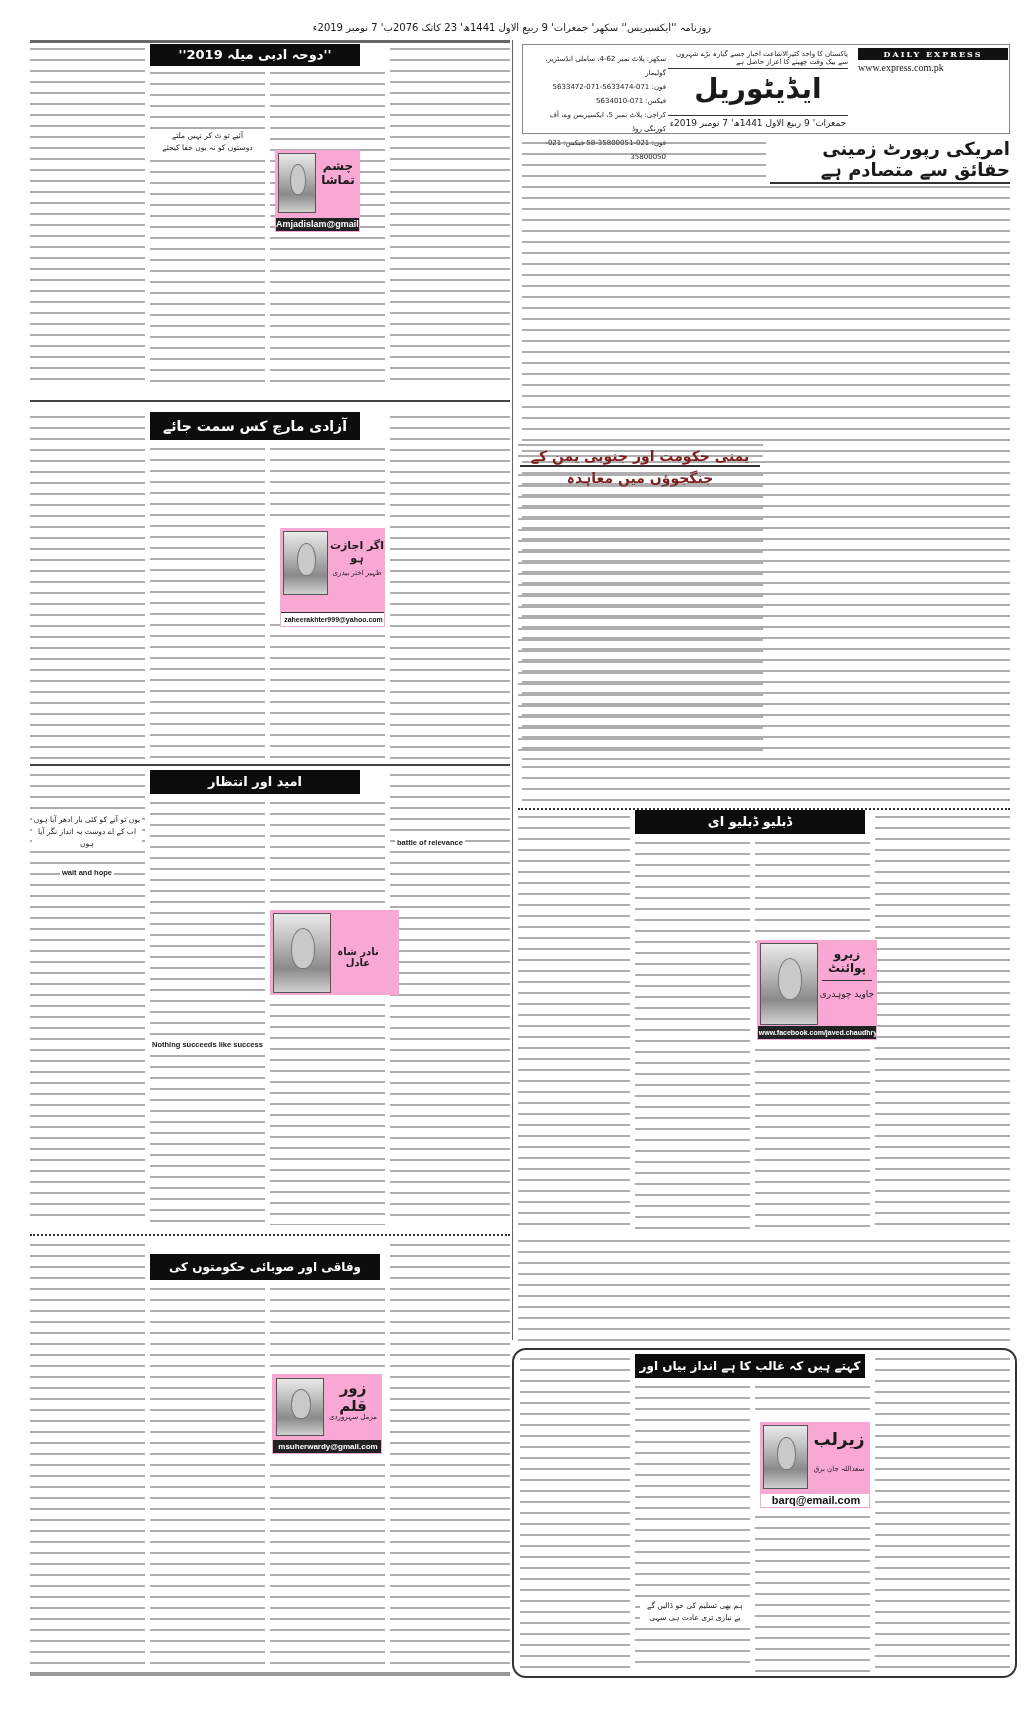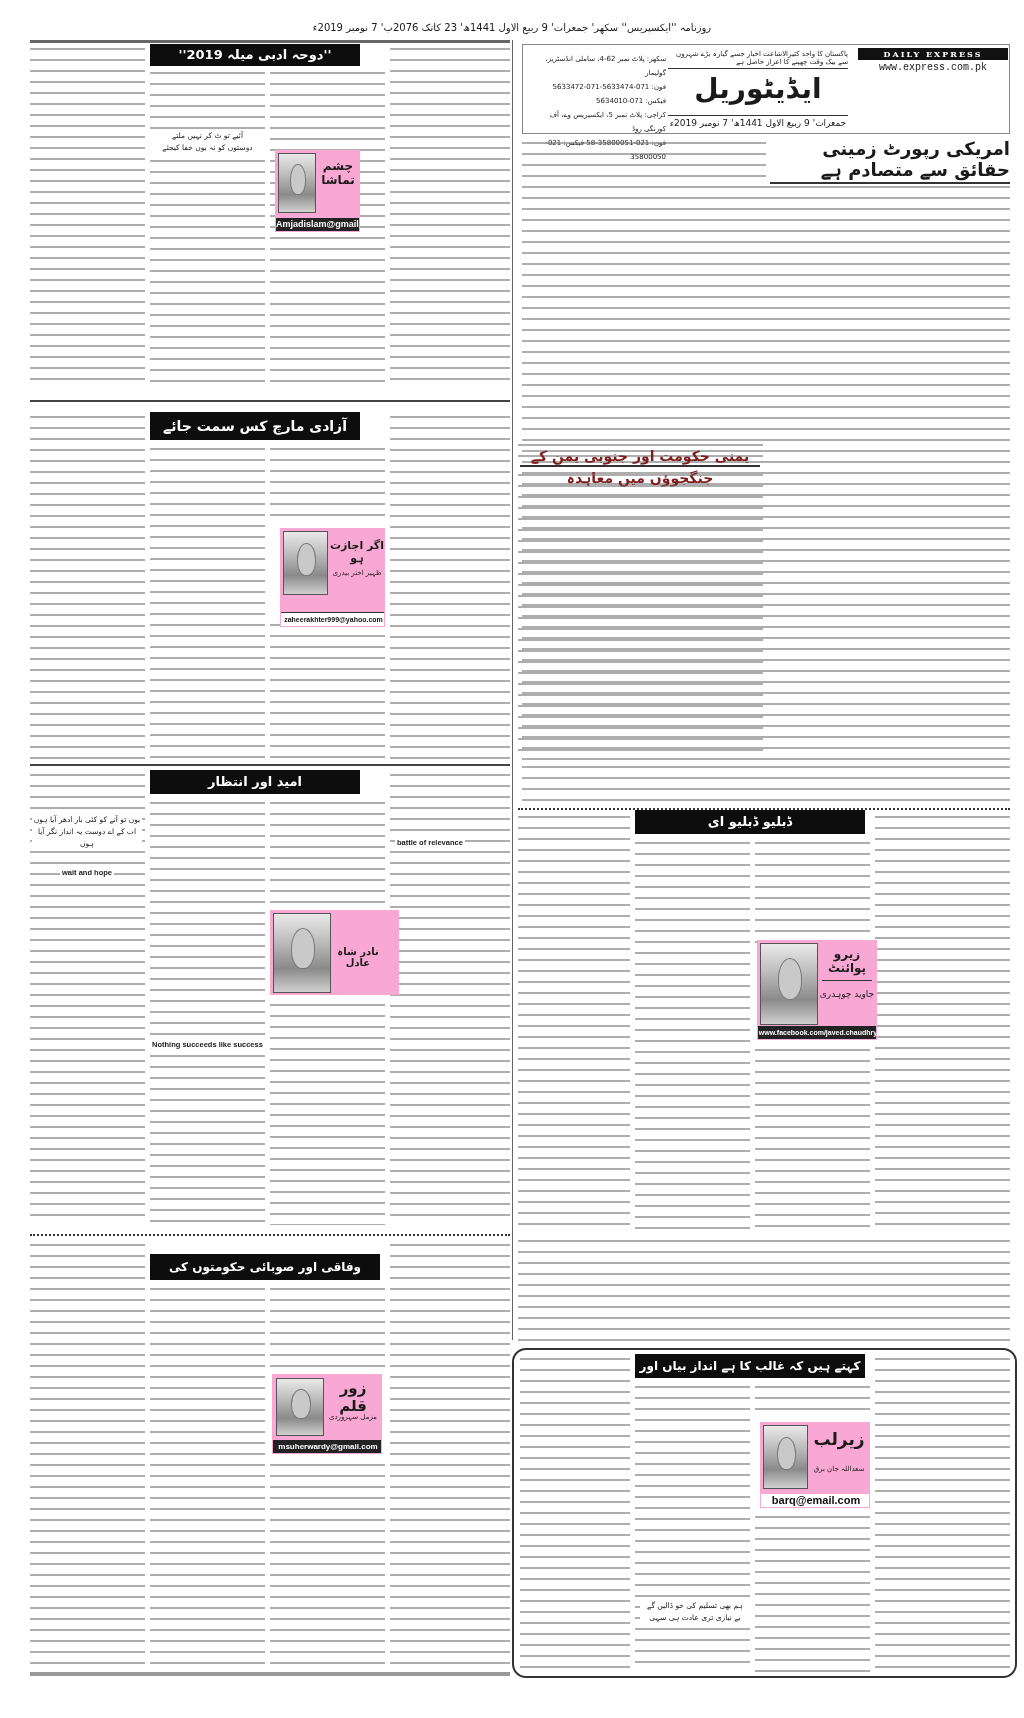--- a/index.html
+++ b/index.html
@@ -18,21 +18,21 @@
   .rule-h { position: absolute; height: 1px; background: #666; }
   .rule-dotted { position: absolute; height: 0; border-top: 2px dotted #333; }
   .rule-thick { position: absolute; height: 4px; background: #999; }
 
   
   .header-box { position: absolute; left: 522px; top: 44px; width: 488px; height: 90px; border: 1px solid #888; }
   .logo { position: absolute; left: 858px; top: 48px; width: 150px; height: 80px; }
   .logo-top { background: #111; color: #fff; font-size: 8px; letter-spacing: 2px; text-align: center; height: 12px; line-height: 12px; font-family: "DejaVu Serif", serif; font-weight: bold; }
   .logo-img { height: 52px; background: radial-gradient(circle at 45% 50%, #666 0%, #aaa 40%, #ddd 70%, #f2f2f2 100%); border: 1px solid #333; position: relative; }
   .logo-img span { position: absolute; inset: 0; display: flex; align-items: center; justify-content: center; font-size: 26px; font-weight: bold; color: #111; direction: rtl; }
-  .logo-url { font-size: 10px; text-align: center; font-family: Liberation Mono, monospace; margin-top: 2px; }
+  .logo-url { font-size: 10px; text-align: left; font-family: Liberation Serif, serif; margin-top: 2px; }
 
   .tagline { position: absolute; left: 668px; top: 50px; width: 180px; font-size: 7px; direction: rtl; text-align: right; border-bottom: 1px solid #333; padding-bottom: 2px; }
   .section-title { position: absolute; left: 668px; top: 72px; width: 180px; text-align: center; font-size: 28px; font-weight: bold; direction: rtl; }
   .header-date { position: absolute; left: 668px; top: 115px; width: 180px; text-align: center; font-size: 9px; direction: rtl; border-top: 1px solid #333; padding-top: 2px; }
   .contact { position: absolute; left: 526px; top: 52px; width: 140px; font-size: 7px; direction: rtl; text-align: right; line-height: 14px; }
 
   
   .ed-head { position: absolute; left: 770px; top: 138px; width: 240px; font-size: 18px; font-weight: bold; direction: rtl; text-align: right; border-bottom: 2px solid #333; padding-bottom: 2px; }
 
   

